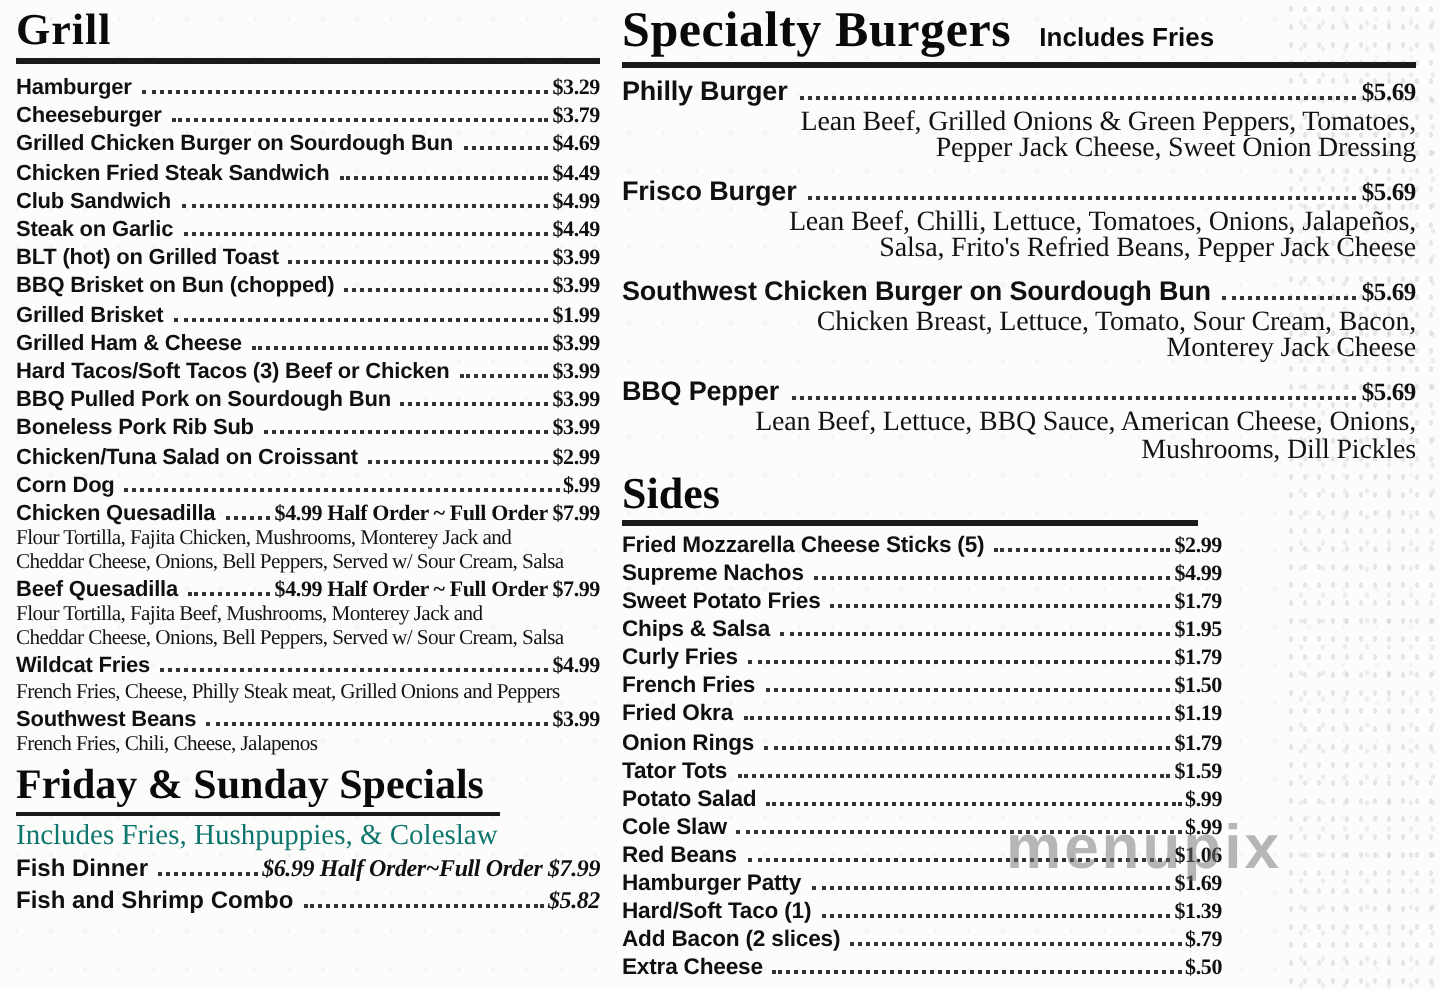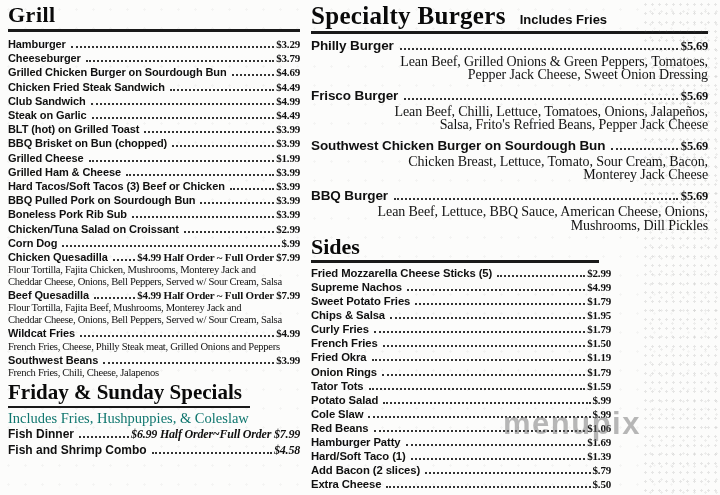--- a/index.html
+++ b/index.html
@@ -119,21 +119,21 @@
             <span class="nm">BLT (hot) on Grilled Toast</span>
             <span class="ld"></span>
             <span class="pr">$3.99</span>
           </div>
           <div class="row">
             <span class="nm">BBQ Brisket on Bun (chopped)</span>
             <span class="ld"></span>
             <span class="pr">$3.99</span>
           </div>
           <div class="row">
-            <span class="nm">Grilled Cheese</span>
+            <span class="nm">Grilled Brisket</span>
             <span class="ld"></span>
             <span class="pr">$1.99</span>
           </div>
           <div class="row">
             <span class="nm">Grilled Ham &amp; Cheese</span>
             <span class="ld"></span>
             <span class="pr">$3.99</span>
           </div>
           <div class="row">
             <span class="nm">Hard Tacos/Soft Tacos (3) Beef or Chicken</span>
@@ -195,21 +195,21 @@
       <div class="note">Includes Fries, Hushpuppies, &amp; Coleslaw</div>
       <div class="specials-items">
           <div class="row">
             <span class="nm">Fish Dinner</span>
             <span class="ld"></span>
             <span class="pr">$6.99 Half Order~Full Order $7.99</span>
           </div>
           <div class="row">
             <span class="nm">Fish and Shrimp Combo</span>
             <span class="ld"></span>
-            <span class="pr">$4.58</span>
+            <span class="pr">$5.82</span>
           </div>
         </div>
     </section>
   </div>
 
   <div class="col-right">
     <section>
       <div class="title-row">
         <h2 class="title t-burgers">Specialty Burgers</h2>
         <span class="subtitle">Includes Fries</span>
@@ -231,21 +231,21 @@
           <div class="desc">Lean Beef, Chilli, Lettuce, Tomatoes, Onions, Jalapeños,</div>
           <div class="desc">Salsa, Frito's Refried Beans, Pepper Jack Cheese</div>
           <div class="row">
             <span class="nm">Southwest Chicken Burger on Sourdough Bun</span>
             <span class="ld"></span>
             <span class="pr">$5.69</span>
           </div>
           <div class="desc">Chicken Breast, Lettuce, Tomato, Sour Cream, Bacon,</div>
           <div class="desc">Monterey Jack Cheese</div>
           <div class="row">
-            <span class="nm">BBQ Burger</span>
+            <span class="nm">BBQ Pepper</span>
             <span class="ld"></span>
             <span class="pr">$5.69</span>
           </div>
           <div class="desc">Lean Beef, Lettuce, BBQ Sauce, American Cheese, Onions,</div>
           <div class="desc">Mushrooms, Dill Pickles</div>
         </div>
     </section>
 
     <section>
       <h2 class="title t-sides">Sides</h2>

